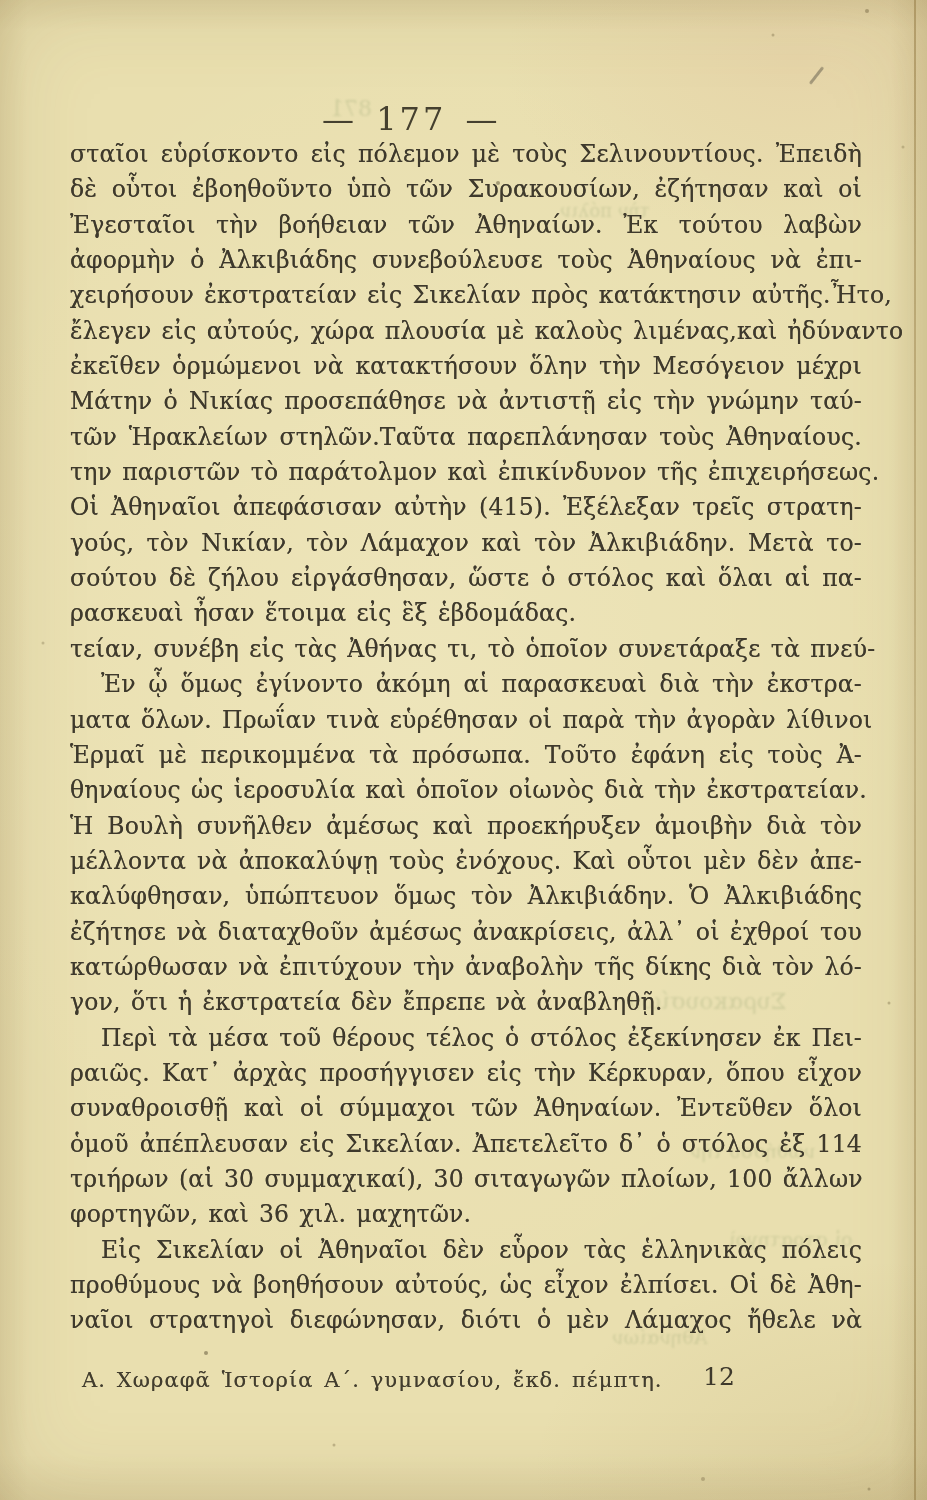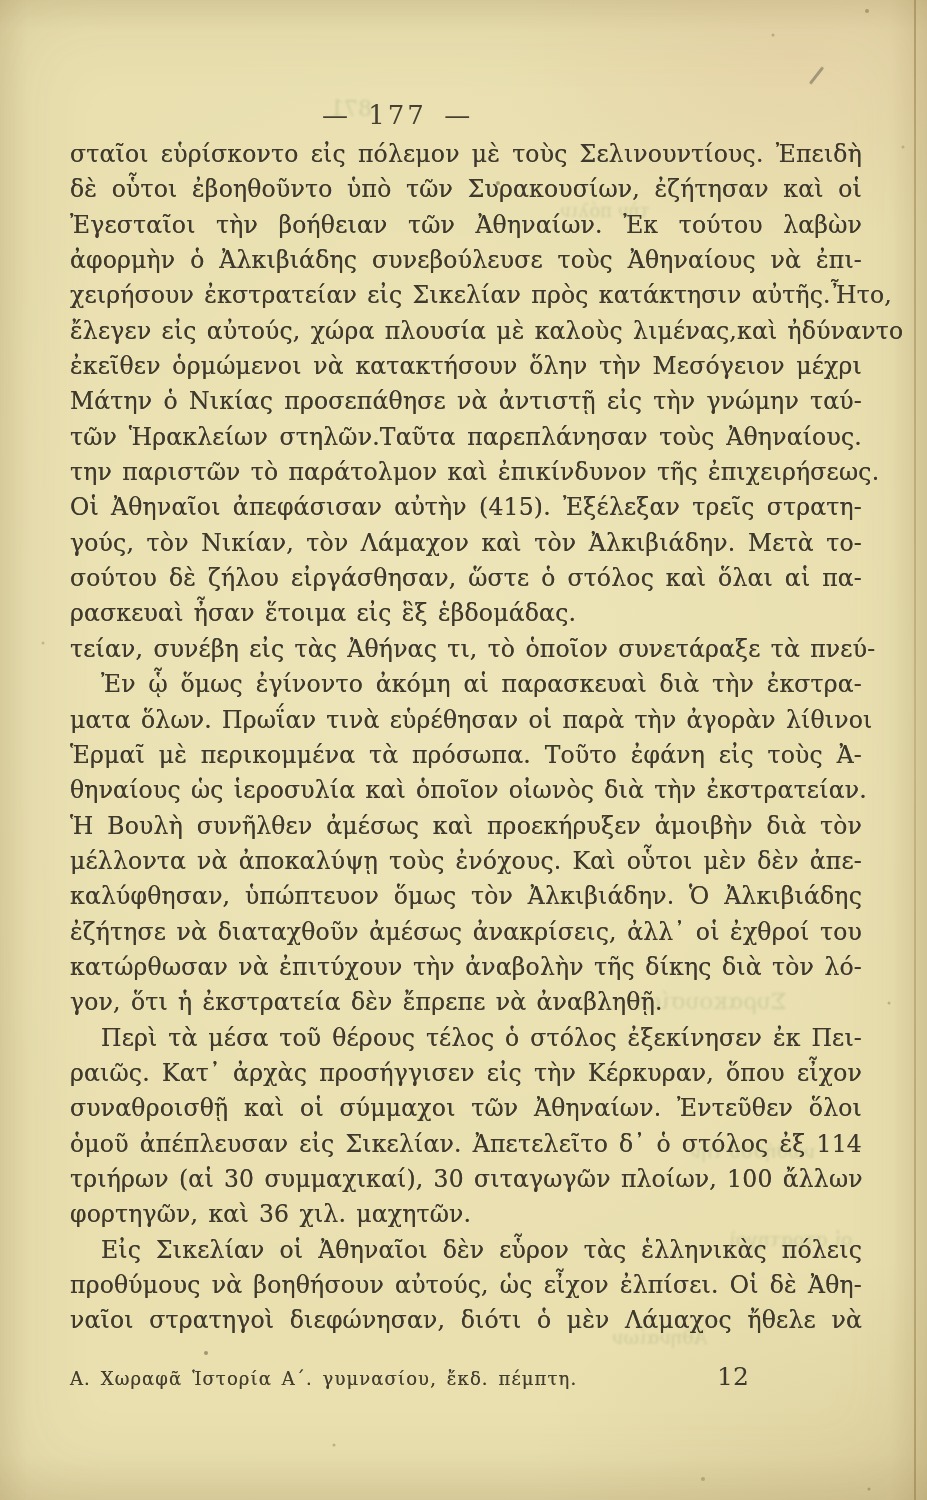--- a/index.html
+++ b/index.html
@@ -14,48 +14,48 @@
       radial-gradient(ellipse 700px 900px at 45% 45%, rgba(255,252,230,0.20), rgba(255,252,230,0) 75%),
       radial-gradient(ellipse 500px 300px at 95% 98%, rgba(150,120,60,0.12), rgba(150,120,60,0) 70%),
       linear-gradient(90deg, rgba(130,105,55,0.10) 0%, rgba(130,105,55,0) 3%, rgba(130,105,55,0) 96%, rgba(130,105,55,0.14) 100%),
       linear-gradient(180deg, rgba(130,105,55,0.10) 0%, rgba(130,105,55,0) 2%, rgba(130,105,55,0) 97%, rgba(130,105,55,0.10) 100%);
     box-shadow: inset 0 0 90px rgba(125,100,50,0.18);
     font-family:"DejaVu Serif","Liberation Serif",serif;
     color:#3e392c;
   }
   .page-number{
     position:absolute; top:100px; left:322px;
-    font-size:26px; letter-spacing:3px; word-spacing:6px;
+    font-size:32px; letter-spacing:3px; word-spacing:6px;
     color:#45402f;
   }
   .text-block{
     position:absolute; top:137px; left:70px; width:792px;
   }
   .line{
     height:35.35px; line-height:35.35px;
     font-size:23.5px;
     word-spacing:2.5px; letter-spacing:0.2px;
     text-align:justify; text-align-last:justify;
     white-space:nowrap;
     text-shadow:0 0 0.5px rgba(62,57,44,0.75);
   }
   .line.indent{ text-indent:31px; }
   .line.para-end{ text-align-last:left; white-space:normal; }
   .footer{
     position:absolute; top:1362px; left:70px; width:792px; height:40px;
   }
   .citation{
-    position:absolute; left:0; top:6px;
-    font-size:18px; letter-spacing:1.1px; word-spacing:3px;
+    position:absolute; left:12px; top:6px;
+    font-size:21px; letter-spacing:1.1px; word-spacing:3px;
     color:#423d2e;
     text-shadow:0 0 0.5px rgba(62,57,44,0.7);
   }
   .signature{
     position:absolute; left:633px; top:0px; width:60px;
-    font-size:25px; text-align:center; color:#3e392c;
+    font-size:25px; text-align:left; color:#3e392c;
   }
   .show-through-layer{ position:absolute; inset:0; pointer-events:none; }
   .ghost{
     position:absolute;
     font-family:"DejaVu Serif","Liberation Serif",serif;
     color:rgba(125,145,95,0.55);
     opacity:0.42;
     filter:blur(1.1px);
     transform:scaleX(-1);
     white-space:nowrap;

